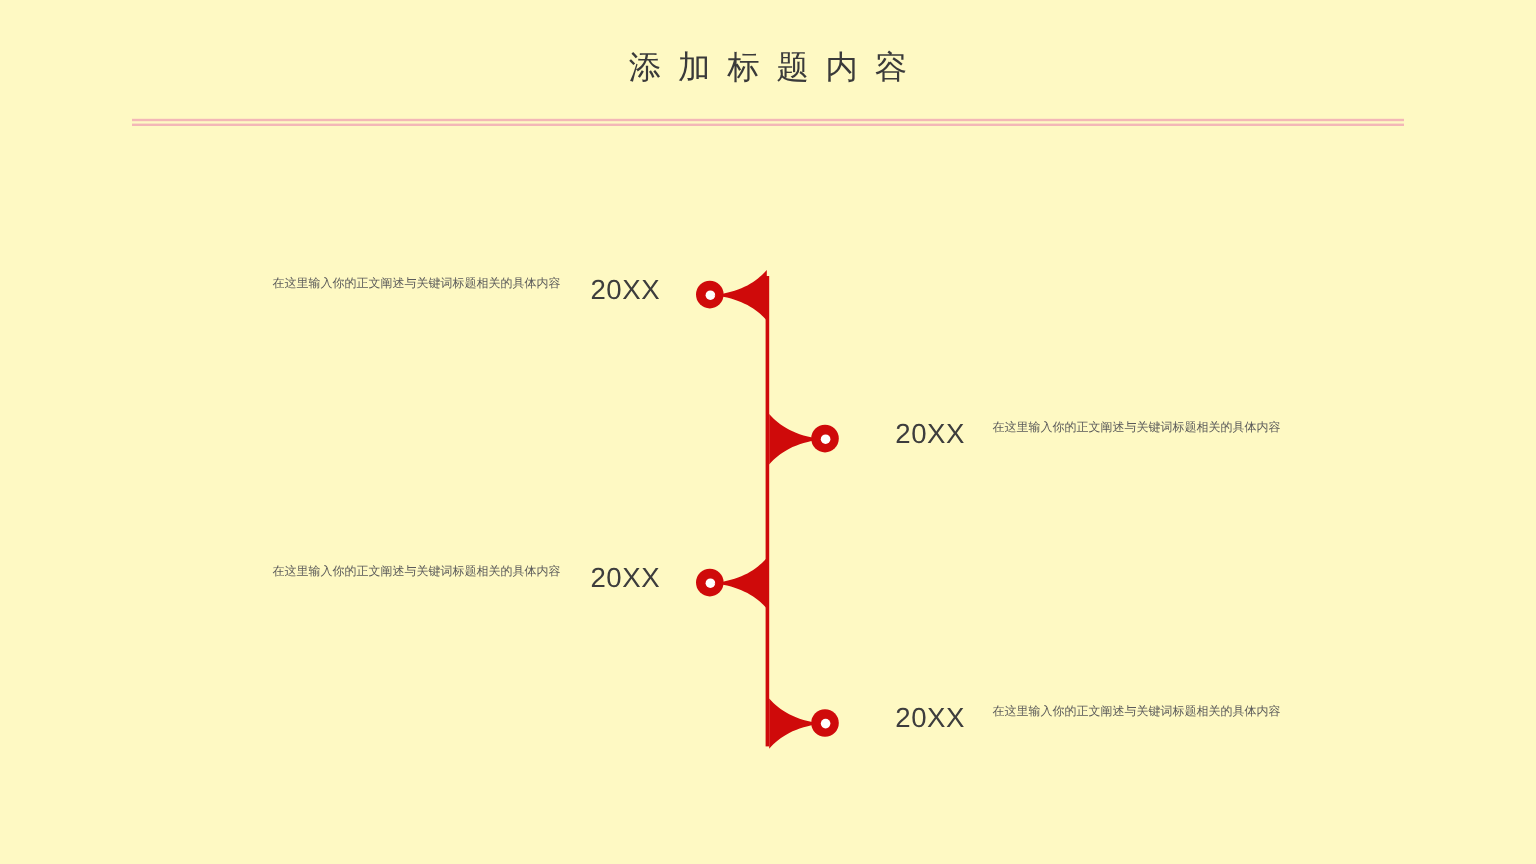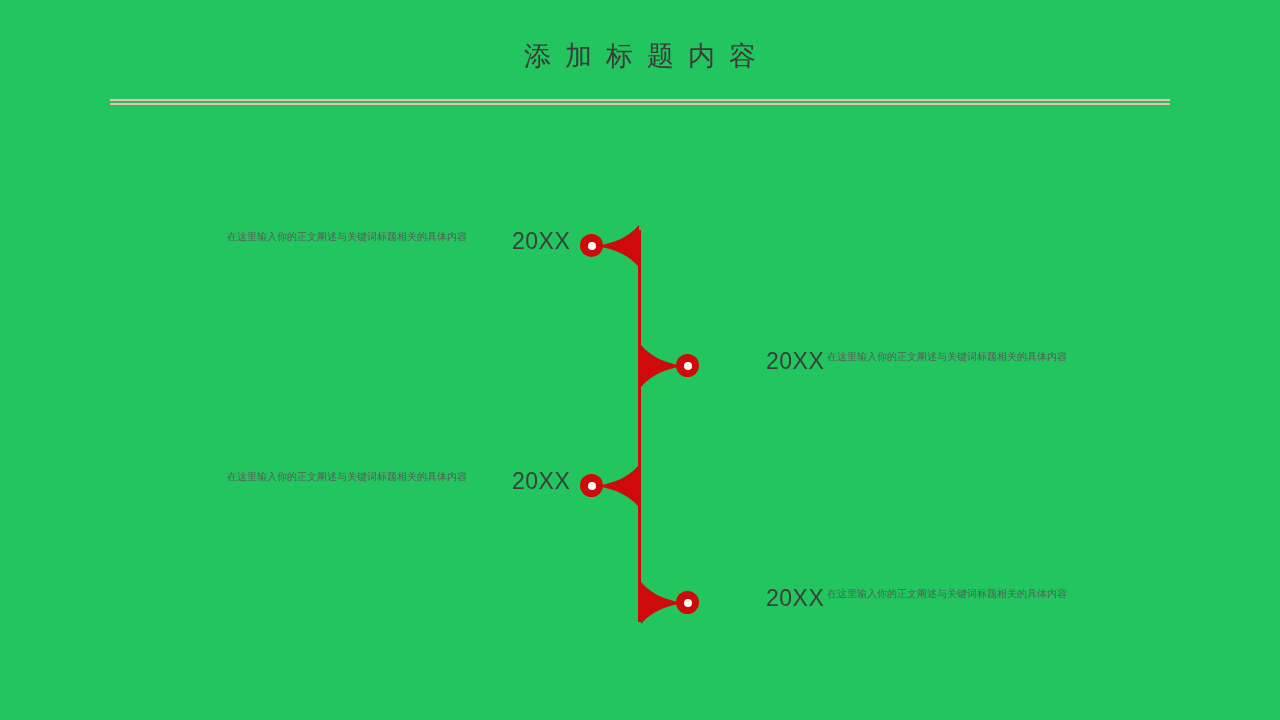--- a/index.html
+++ b/index.html
@@ -13,21 +13,21 @@
     height: 720px;
     position: relative;
     overflow: hidden;
     font-family: "Liberation Sans", "DejaVu Sans", sans-serif;
     -webkit-font-smoothing: antialiased;
   }
 
   .slide {
     position: absolute;
     inset: 0;
-    background: #22c55e;
+    background: #fef9c3;
   }
 
   
   .slide-title {
     position: absolute;
     top: 37px;
     left: 0;
     width: 1280px;
     text-align: center;
     font-size: 27px;
@@ -84,21 +84,20 @@
   }
   .tl-row .year {
     position: absolute;
     top: 0;
     font-size: 23px;
     line-height: 28px;
     font-weight: 400;
     color: #3d3d3d;
     letter-spacing: 0.5px;
     white-space: nowrap;
-    margin-left: 20px;
   }
 
   
   .dot {
     position: absolute;
     top: 0;
     width: 23px;
     height: 23px;
     border-radius: 50%;
     background: #cf0a0a;

